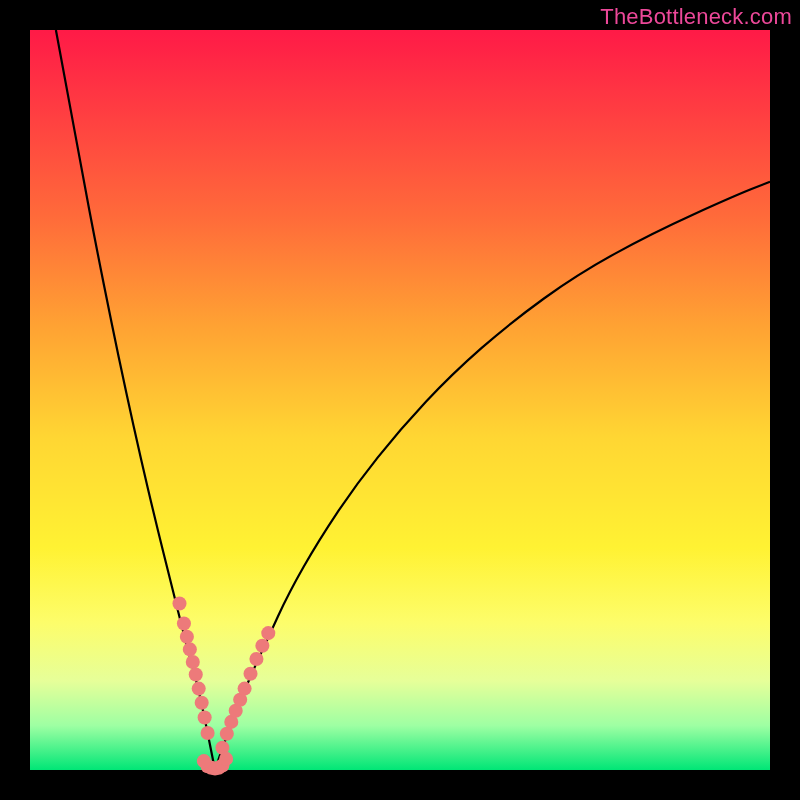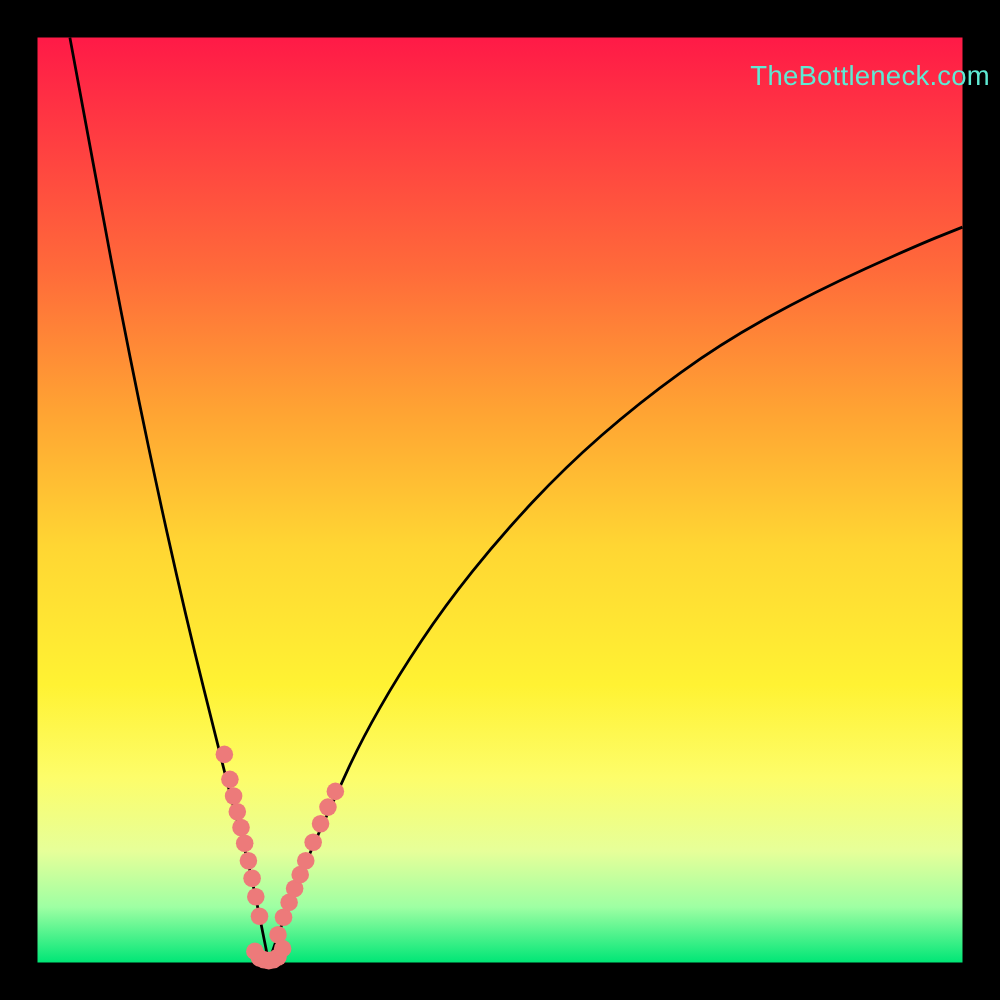--- a/index.html
+++ b/index.html
@@ -44,24 +44,23 @@
     width: 100%;
     height: 100%;
     overflow: visible;
   }
   .watermark {
     position: absolute;
     top: 4px;
     right: 8px;
     font-size: 22px;
     font-weight: 500;
-    color: #5eead4;
+    color: #ec4899;
     letter-spacing: 0.2px;
     user-select: none;
-    margin-top: 44px;
   }
   .curve {
     fill: none;
     stroke: #000;
     stroke-width: 2.2;
   }
   .marker {
     fill: #ed7a7a;
     stroke: none;
   }

